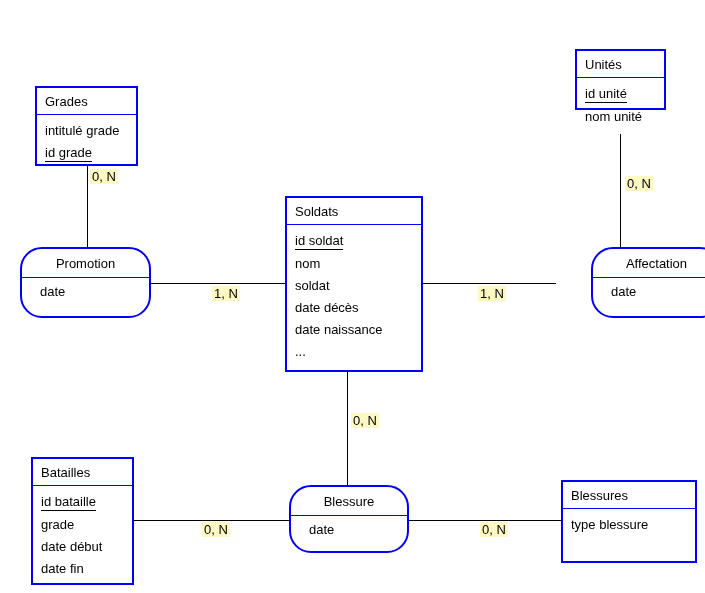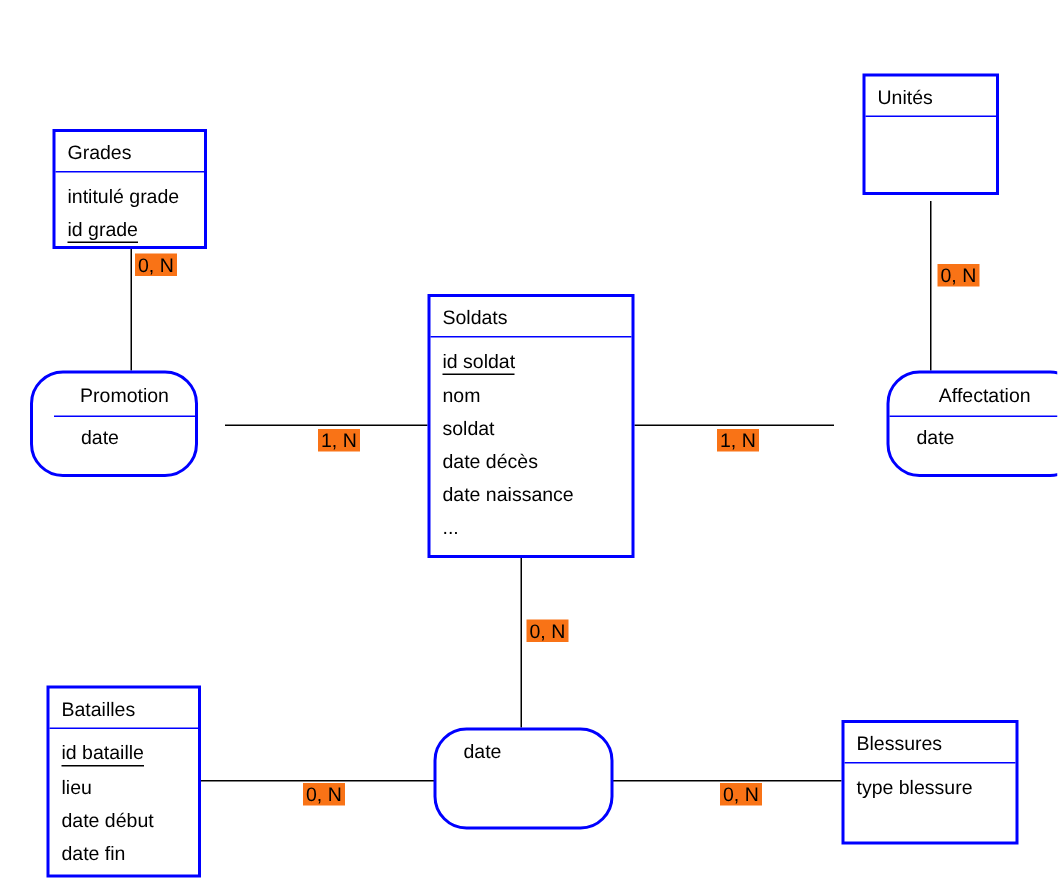--- a/index.html
+++ b/index.html
@@ -26,21 +26,21 @@
   #ln-soldats-blessure   { left: 347px; top: 372px; height: 113px; }
   #ln-promotion-soldats  { left: 150px; top: 283px; width: 136px; }
   #ln-soldats-affectation{ left: 409px; top: 283px; width: 147px; }
   #ln-batailles-blessure { left: 123px; top: 520px; width: 167px; }
   #ln-blessure-blessures { left: 408px; top: 520px; width: 154px; }
 
   
   .card {
     position: absolute;
     white-space: nowrap;
-    background: #f97316;
+    background: #fef9c3;
     padding: 0 2px;
   }
   #card-grades-promotion   { left: 90px;  top: 169px; }
   #card-promotion-soldats  { left: 212px; top: 286px; }
   #card-unites-affectation { left: 625px; top: 176px; }
   #card-soldats-affectation{ left: 478px; top: 286px; }
   #card-soldats-blessure   { left: 351px; top: 413px; }
   #card-batailles-blessure { left: 202px; top: 522px; }
   #card-blessure-blessures { left: 480px; top: 522px; }
 
@@ -59,40 +59,40 @@
   .attr { line-height: 22px; white-space: nowrap; }
   .pk {
     display: inline-block;
     border-bottom: 1px solid #000000;
     padding-bottom: 1px;
     line-height: 15px;
     margin-top: 3px;
     margin-bottom: 3px;
   }
   #ent-grades    { left: 35px;  top: 38px;  width: 103px; height: 80px; margin-top: 48px; }
-  #ent-unites    { left: 575px; top: 49px;  width: 91px;  height: 81px; }
+  #ent-unites    { left: 575px; top: 49px;  width: 91px;  height: 61px; }
   #ent-soldats   { left: 285px; top: 196px; width: 138px; height: 176px; }
   #ent-batailles { left: 31px;  top: 457px; width: 103px;  height: 128px; }
-  #ent-blessures { left: 561px; top: 480px; width: 118px; height: 83px; }
+  #ent-blessures { left: 561px; top: 480px; width: 136px; height: 83px; }
 
   
   .relation {
     position: absolute;
     background: #ffffff;
     border: 2px solid #0000ff;
     border-radius: 22px;
   }
   .rel-title {
     text-align: center;
     padding: 7px 6px 6px 6px;
     border-bottom: 1px solid #0000ff;
     white-space: nowrap;
   }
   .rel-attr { padding: 6px 0 0 18px; white-space: nowrap; }
-  #rel-promotion   { left: 20px;  top: 247px; width: 112px; height: 71px; padding-left: 14px; }
+  #rel-promotion   { left: 20px;  top: 247px; width: 131px; height: 71px; }
   #rel-affectation { left: 555px; top: 247px; width: 131px; height: 71px; margin-left: 36px; }
   #rel-blessure    { left: 289px; top: 485px; width: 120px; height: 68px; }
 </style>
 </head>
 <body>
 
 <div class="canvas">
 
   <div class="line v" id="ln-grades-promotion"></div>
   <div class="line v" id="ln-unites-affectation"></div>
@@ -113,39 +113,43 @@
   <div class="entity" id="ent-grades">
     <div class="ent-title">Grades</div>
     <div class="ent-attrs">
       <div class="attr">intitulé grade</div>
       <div class="attr"><span class="pk">id grade</span></div>
     </div>
   </div>
 
   <div class="entity" id="ent-unites">
     <div class="ent-title">Unités</div>
+    <div class="ent-attrs">
+      <div class="attr"><span class="pk">id unité</span></div>
+      <div class="attr">nom unité</div>
+    </div>
   </div>
 
   <div class="entity" id="ent-soldats">
     <div class="ent-title">Soldats</div>
     <div class="ent-attrs">
       <div class="attr"><span class="pk">id soldat</span></div>
       <div class="attr">nom</div>
       <div class="attr">soldat</div>
       <div class="attr">date décès</div>
       <div class="attr">date naissance</div>
       <div class="attr">...</div>
     </div>
   </div>
 
   <div class="entity" id="ent-batailles">
     <div class="ent-title">Batailles</div>
     <div class="ent-attrs">
       <div class="attr"><span class="pk">id bataille</span></div>
-      <div class="attr">lieu</div>
+      <div class="attr">grade</div>
       <div class="attr">date début</div>
       <div class="attr">date fin</div>
     </div>
   </div>
 
   <div class="entity" id="ent-blessures">
     <div class="ent-title">Blessures</div>
     <div class="ent-attrs">
       <div class="attr">type blessure</div>
     </div>
@@ -155,16 +159,17 @@
     <div class="rel-title">Promotion</div>
     <div class="rel-attr">date</div>
   </div>
 
   <div class="relation" id="rel-affectation">
     <div class="rel-title">Affectation</div>
     <div class="rel-attr">date</div>
   </div>
 
   <div class="relation" id="rel-blessure">
+    <div class="rel-title">Blessure</div>
     <div class="rel-attr">date</div>
   </div>
 
 </div>
 
 </body></html>

